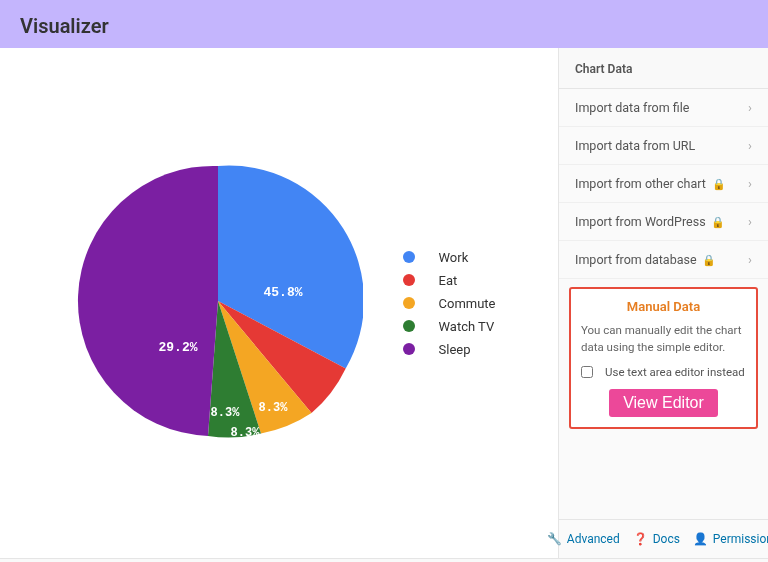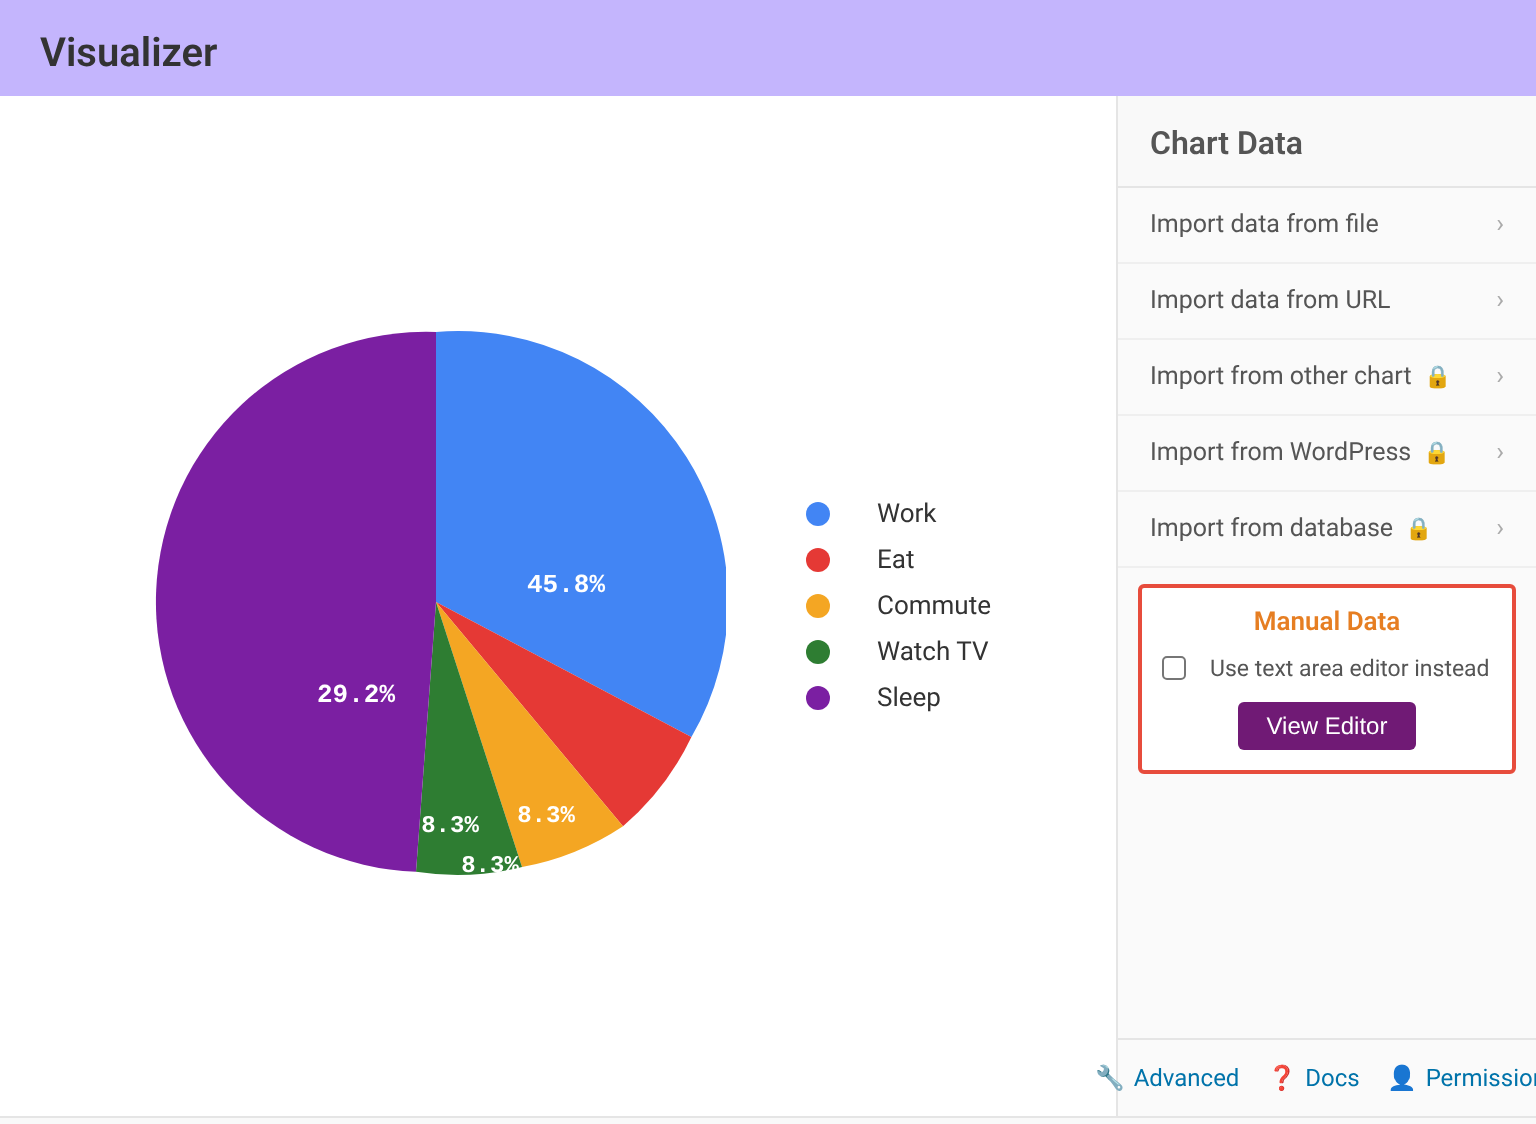--- a/index.html
+++ b/index.html
@@ -66,21 +66,21 @@
     
     .sidebar {
       width: 210px;
       background: #fafafa;
       border-left: 1px solid #e5e5e5;
       display: flex;
       flex-direction: column;
     }
     .sidebar-header {
       padding: 14px 16px 12px 16px;
-      font-size: 16px;
+      font-size: 12px;
       font-weight: 600;
       color: #555;
       border-bottom: 1px solid #e5e5e5;
       background: #f9f9f9;
     }
     .sidebar-item {
       display: flex;
       align-items: center;
       justify-content: space-between;
       padding: 11px 16px;
@@ -124,26 +124,26 @@
       gap: 12px;
       font-size: 11.5px;
       color: #555;
       margin-bottom: 10px;
     }
     .checkbox-row input[type="checkbox"] {
       width: 12px;
       height: 12px;
     }
     .view-editor-btn {
-      background: #701a75;
+      background: #ec4899;
       color: #fff;
       border: none;
       padding: 5px 14px;
       border-radius: 3px;
-      font-size: 12px;
+      font-size: 16px;
       cursor: pointer;
       display: block;
       margin: 0 auto;
     }
     .sidebar-footer {
       margin-top: auto;
       padding: 12px 16px;
       border-top: 1px solid #e5e5e5;
       display: flex;
       gap: 14px;
@@ -253,20 +253,21 @@
       <div class="sidebar-item">
         <span>
           <span>Import from database</span>
           <span class="lock">🔒</span>
         </span>
         <span class="chevron">›</span>
       </div>
 
       <div class="manual-data-section">
         <div class="manual-data-title">Manual Data</div>
+        <div class="manual-data-desc">You can manually edit the chart data using the simple editor.</div>
         <div class="checkbox-row">
           <input type="checkbox" style="">
           <label>Use text area editor instead</label>
         </div>
         <button class="view-editor-btn">View Editor</button>
       </div>
 
       <div class="sidebar-footer">
         <a class="footer-link">
           <span>🔧</span>

